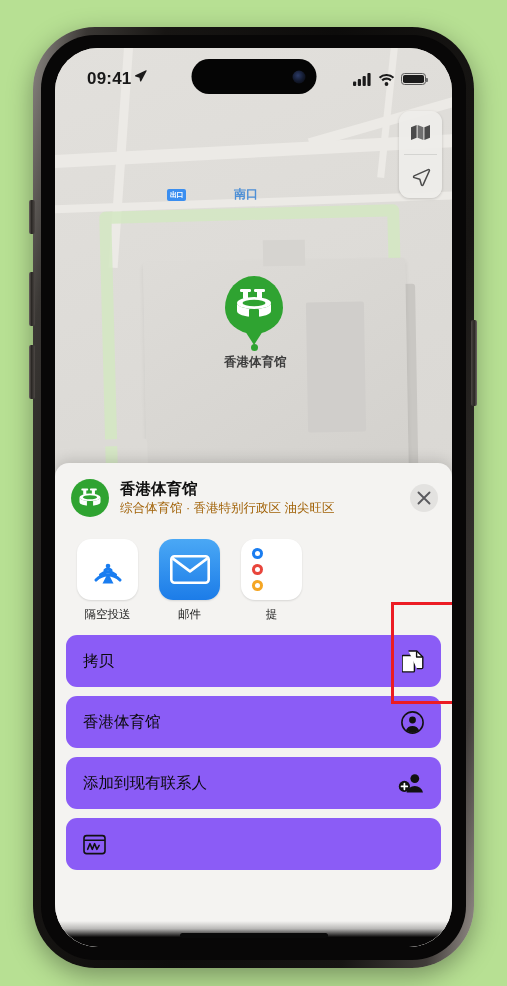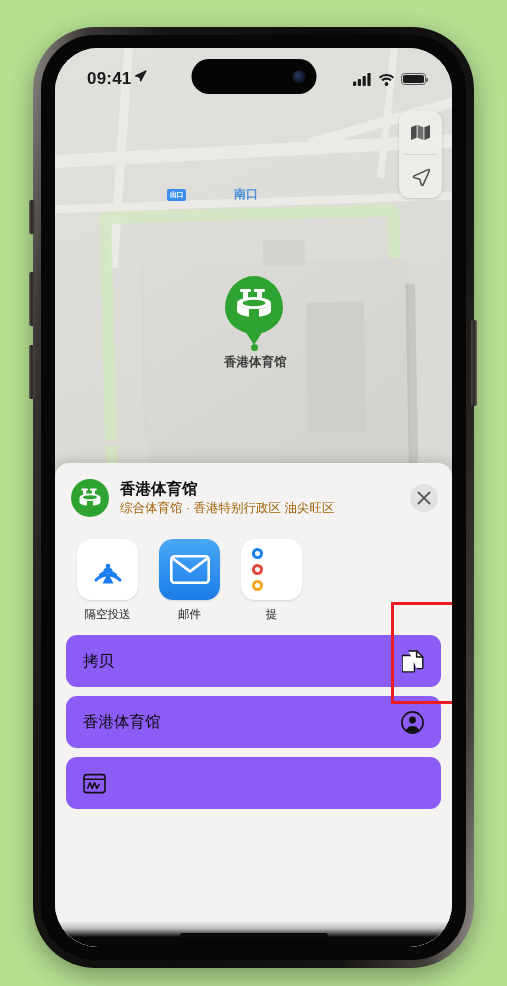--- a/index.html
+++ b/index.html
@@ -377,20 +377,33 @@
           <span class="action-icon">
             <svg width="23" height="23" viewBox="0 0 23 23">
               <circle cx="11.5" cy="11.5" r="10.6" fill="none" stroke="#111" stroke-width="1.6"></circle>
               <circle cx="11.5" cy="9" r="3.4" fill="#111"></circle>
               <path d="M4.9 19.3a7.2 7.2 0 0 1 13.2 0 10.5 10.5 0 0 1-13.2 0z" fill="#111"></path>
             </svg>
           </span>
         </div>
       </div>
 
+      <div class="action-card">
+        <div class="action-row">
+          <span class="action-label">添加到现有联系人</span>
+          <span class="action-icon">
+            <svg width="26" height="22" viewBox="0 0 26 22">
+              <circle cx="16.8" cy="6.6" r="4.4" fill="#111"></circle>
+              <path d="M8.6 20.6a8.4 8.4 0 0 1 16.4 0z" fill="#111"></path>
+              <circle cx="6.4" cy="14.4" r="5.6" fill="#111"></circle>
+              <path d="M6.4 11.5v5.8M3.5 14.4h5.8" stroke="#fff" stroke-width="1.7" stroke-linecap="round"></path>
+            </svg>
+          </span>
+        </div>
+      </div>
 
       <div class="action-card">
         <div class="action-row">
           <span class="action-icon">
             <svg width="23" height="21" viewBox="0 0 23 21">
               <rect x="1" y="1.6" width="21" height="18" rx="2.6" fill="none" stroke="#111" stroke-width="1.6"></rect>
               <path d="M1.2 6.2h20.6" stroke="#111" stroke-width="1.5"></path>
               <path d="M4.6 15.4 7 9.6l2.3 5.8 2.3-5.8 2.3 5.8 2.3-4" fill="none" stroke="#111" stroke-width="1.5" stroke-linejoin="round" stroke-linecap="round"></path>
             </svg>
           </span>

